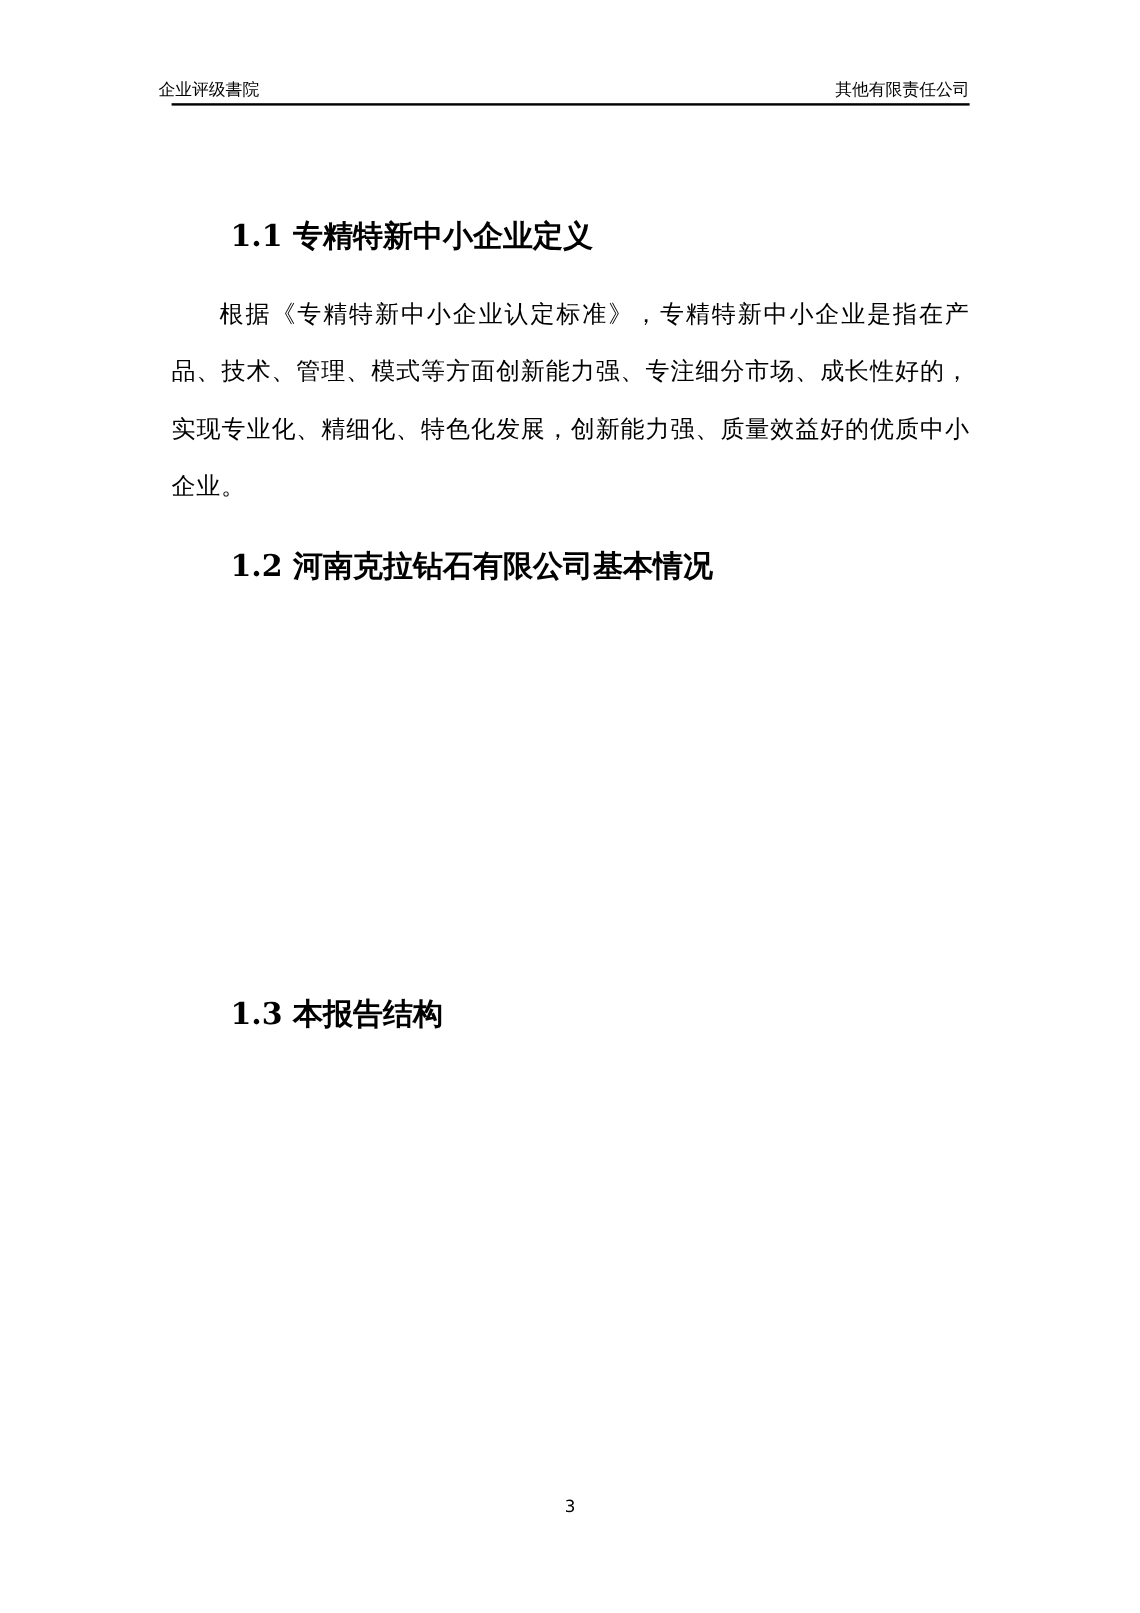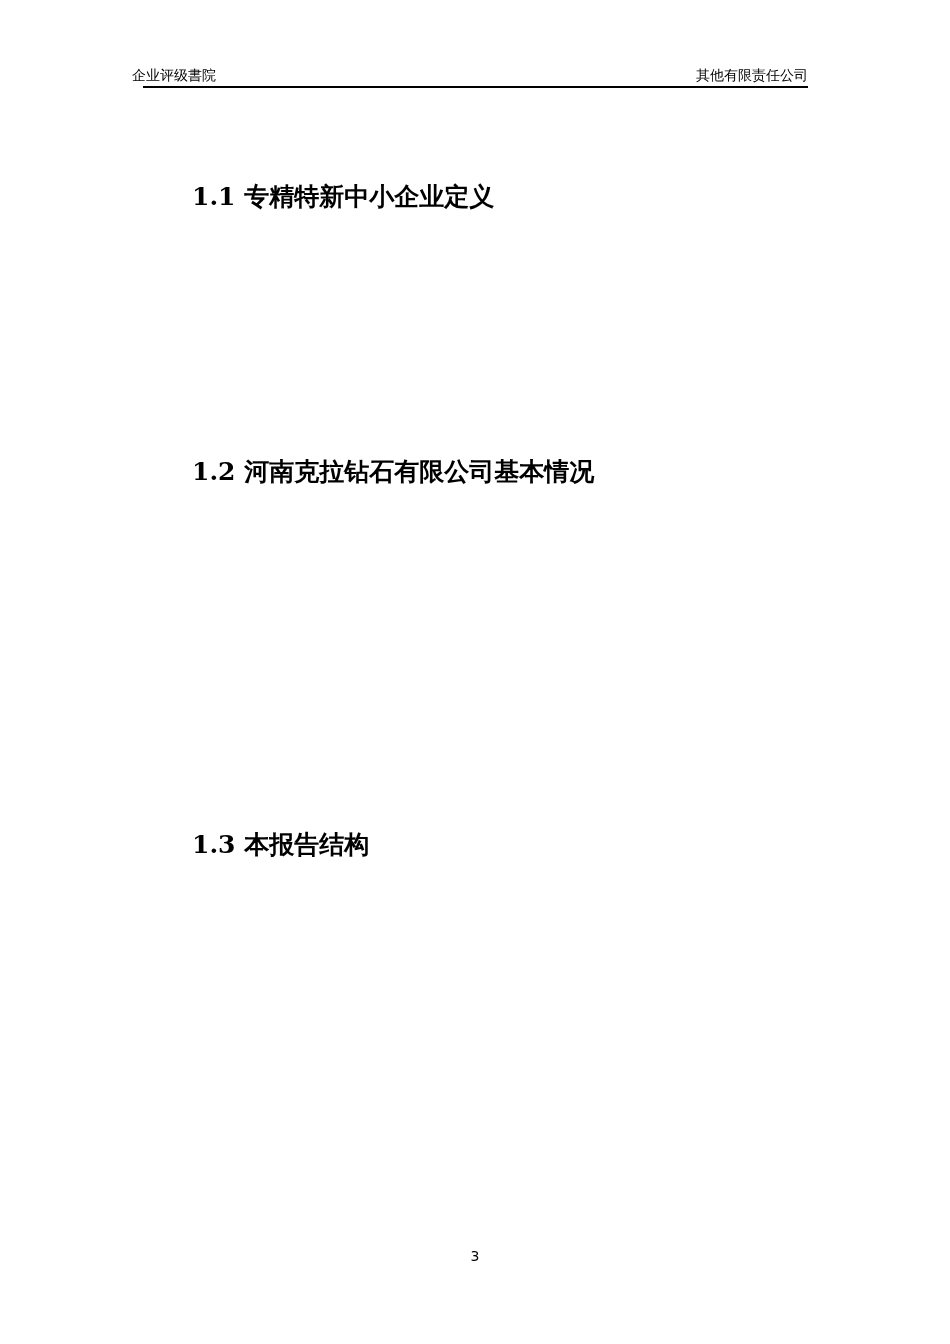--- a/index.html
+++ b/index.html
@@ -18,19 +18,20 @@
 </head>
 <body>
 
 <div class="page">
   <div class="hdr-left">企业评级書院</div>
   <div class="hdr-right">其他有限责任公司</div>
   <div class="hdr-rule"></div>
 
 
   <div class="h2" style="top:183px;">1.1 专精特新中小企业定义</div>
+  <div class="para" style="top:237px;">根据《专精特新中小企业认定标准》，专精特新中小企业是指在产品、技术、管理、模式等方面创新能力强、专注细分市场、成长性好的，实现专业化、精细化、特色化发展，创新能力强、质量效益好的优质中小企业。</div>
 
   <div class="h2" style="top:458px;">1.2 河南克拉钻石有限公司基本情况</div>
 
   <div class="h2" style="top:831px;">1.3 本报告结构</div>
 
   <div class="pagenum">3</div>
 </div>
 
 </body></html>

